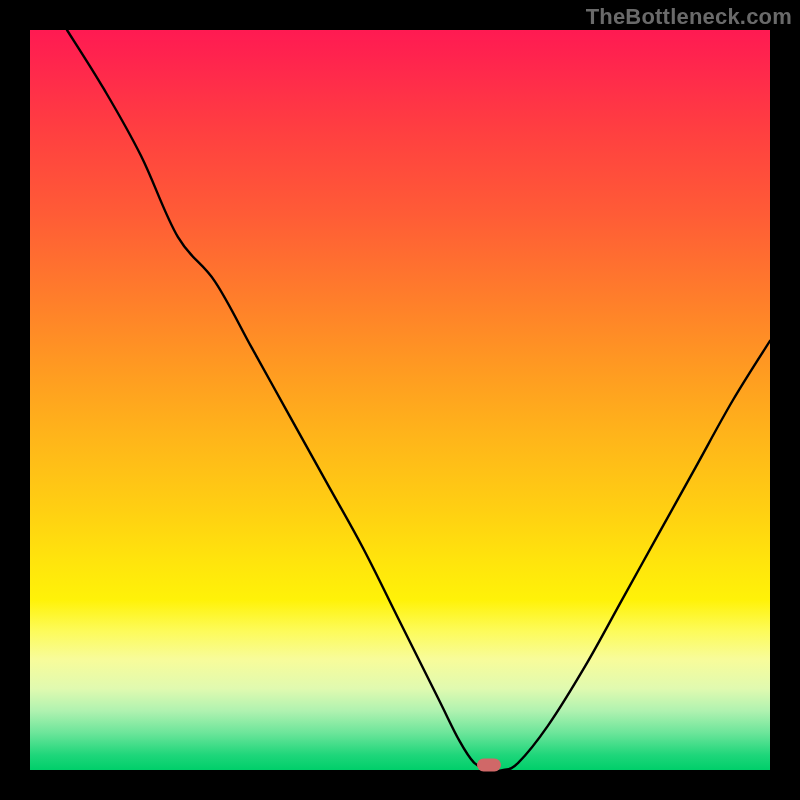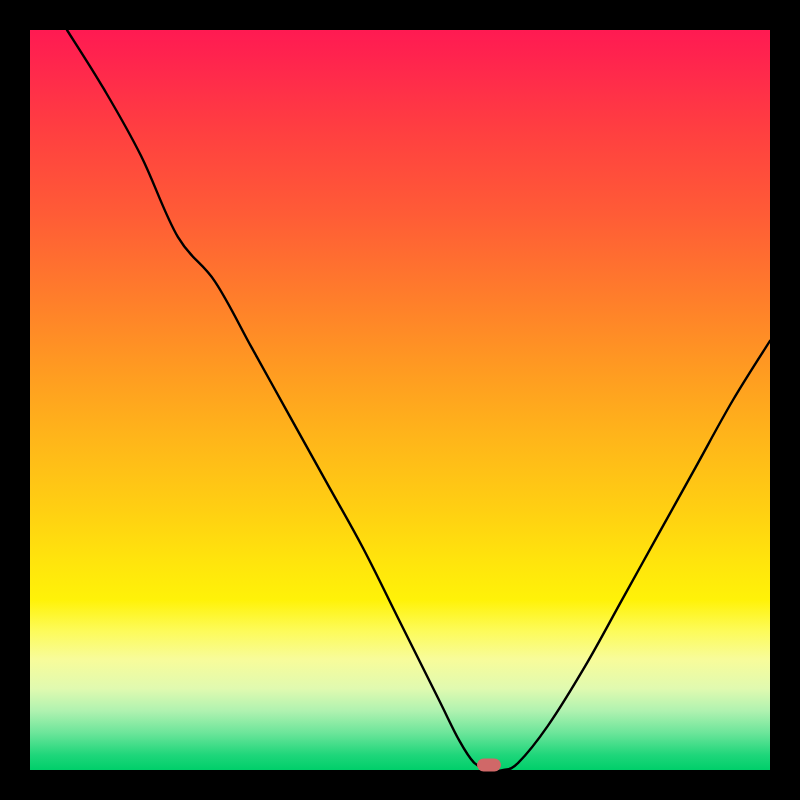--- a/index.html
+++ b/index.html
@@ -74,20 +74,21 @@
     font-size: 22px;
     font-weight: bold;
     color: #6a6a6a;
     letter-spacing: 0.2px;
   }
 </style>
 </head>
 <body>
 
 <div class="frame">
+  <div class="watermark">TheBottleneck.com</div>
   <div class="plot">
     <div class="gradient"></div>
     <svg class="curve" viewBox="0 0 740 740" preserveAspectRatio="none">
       <path id="curve-path" fill="none" stroke="#000" stroke-width="2.4" stroke-linecap="round" stroke-linejoin="round" d="M 37.0 0.0 C 43.7 10.7, 60.7 36.6, 74.0 59.2 C 87.3 81.8, 97.7 99.2, 111.0 125.8 C 124.3 152.4, 134.7 184.6, 148.0 207.2 C 161.3 229.8, 171.7 231.6, 185.0 251.6 C 198.3 271.6, 208.7 294.2, 222.0 318.2 C 235.3 342.2, 245.7 360.8, 259.0 384.8 C 272.3 408.8, 282.7 427.4, 296.0 451.4 C 309.3 475.4, 319.7 492.7, 333.0 518.0 C 346.3 543.3, 356.7 565.4, 370.0 592.0 C 383.3 618.6, 396.3 644.7, 407.0 666.0 C 417.7 687.3, 422.5 698.4, 429.2 710.4 C 435.9 722.4, 438.7 727.3, 444.0 732.6 C 449.3 737.9, 453.5 738.7, 458.8 740.0 C 464.1 741.3, 468.3 741.3, 473.6 740.0 C 478.9 738.7, 480.4 740.6, 488.4 732.6 C 496.4 724.6, 506.0 712.9, 518.0 695.6 C 530.0 678.3, 541.7 659.0, 555.0 636.4 C 568.3 613.8, 578.7 593.8, 592.0 569.8 C 605.3 545.8, 615.7 527.2, 629.0 503.2 C 642.3 479.2, 652.7 460.6, 666.0 436.6 C 679.3 412.6, 689.7 392.6, 703.0 370.0 C 716.3 347.4, 733.3 321.5, 740.0 310.8"></path>
     </svg>
     <div class="marker" id="marker" style="left: 458.8px; top: 734.82px; background: rgb(208, 104, 104);"></div>
   </div>
 </div>
 
 </body></html>

